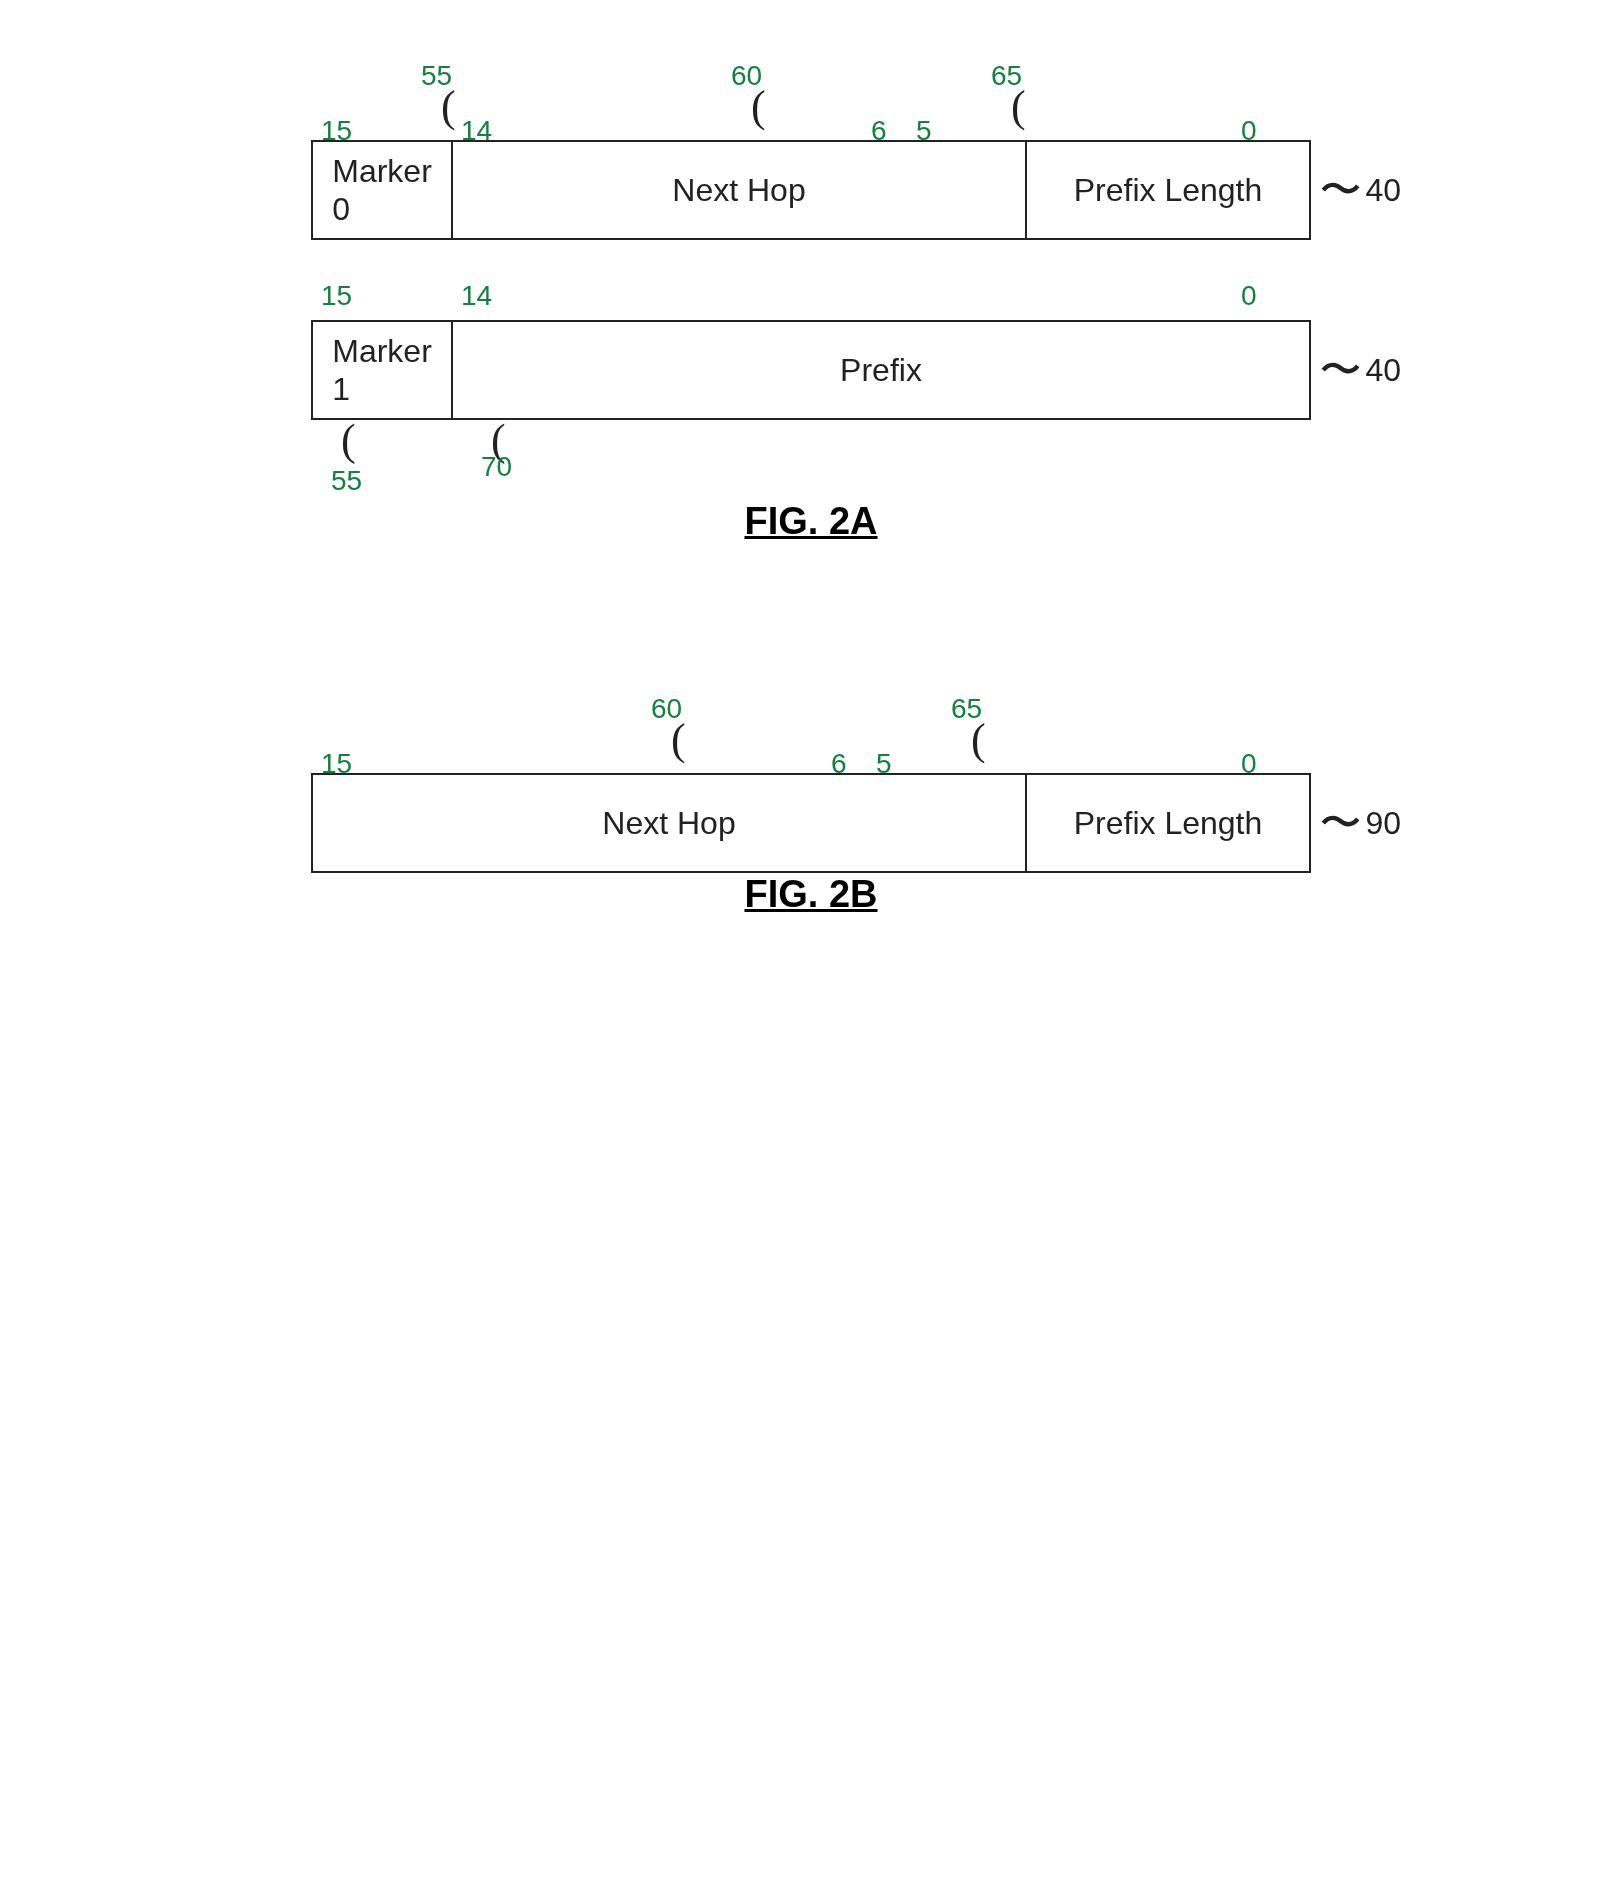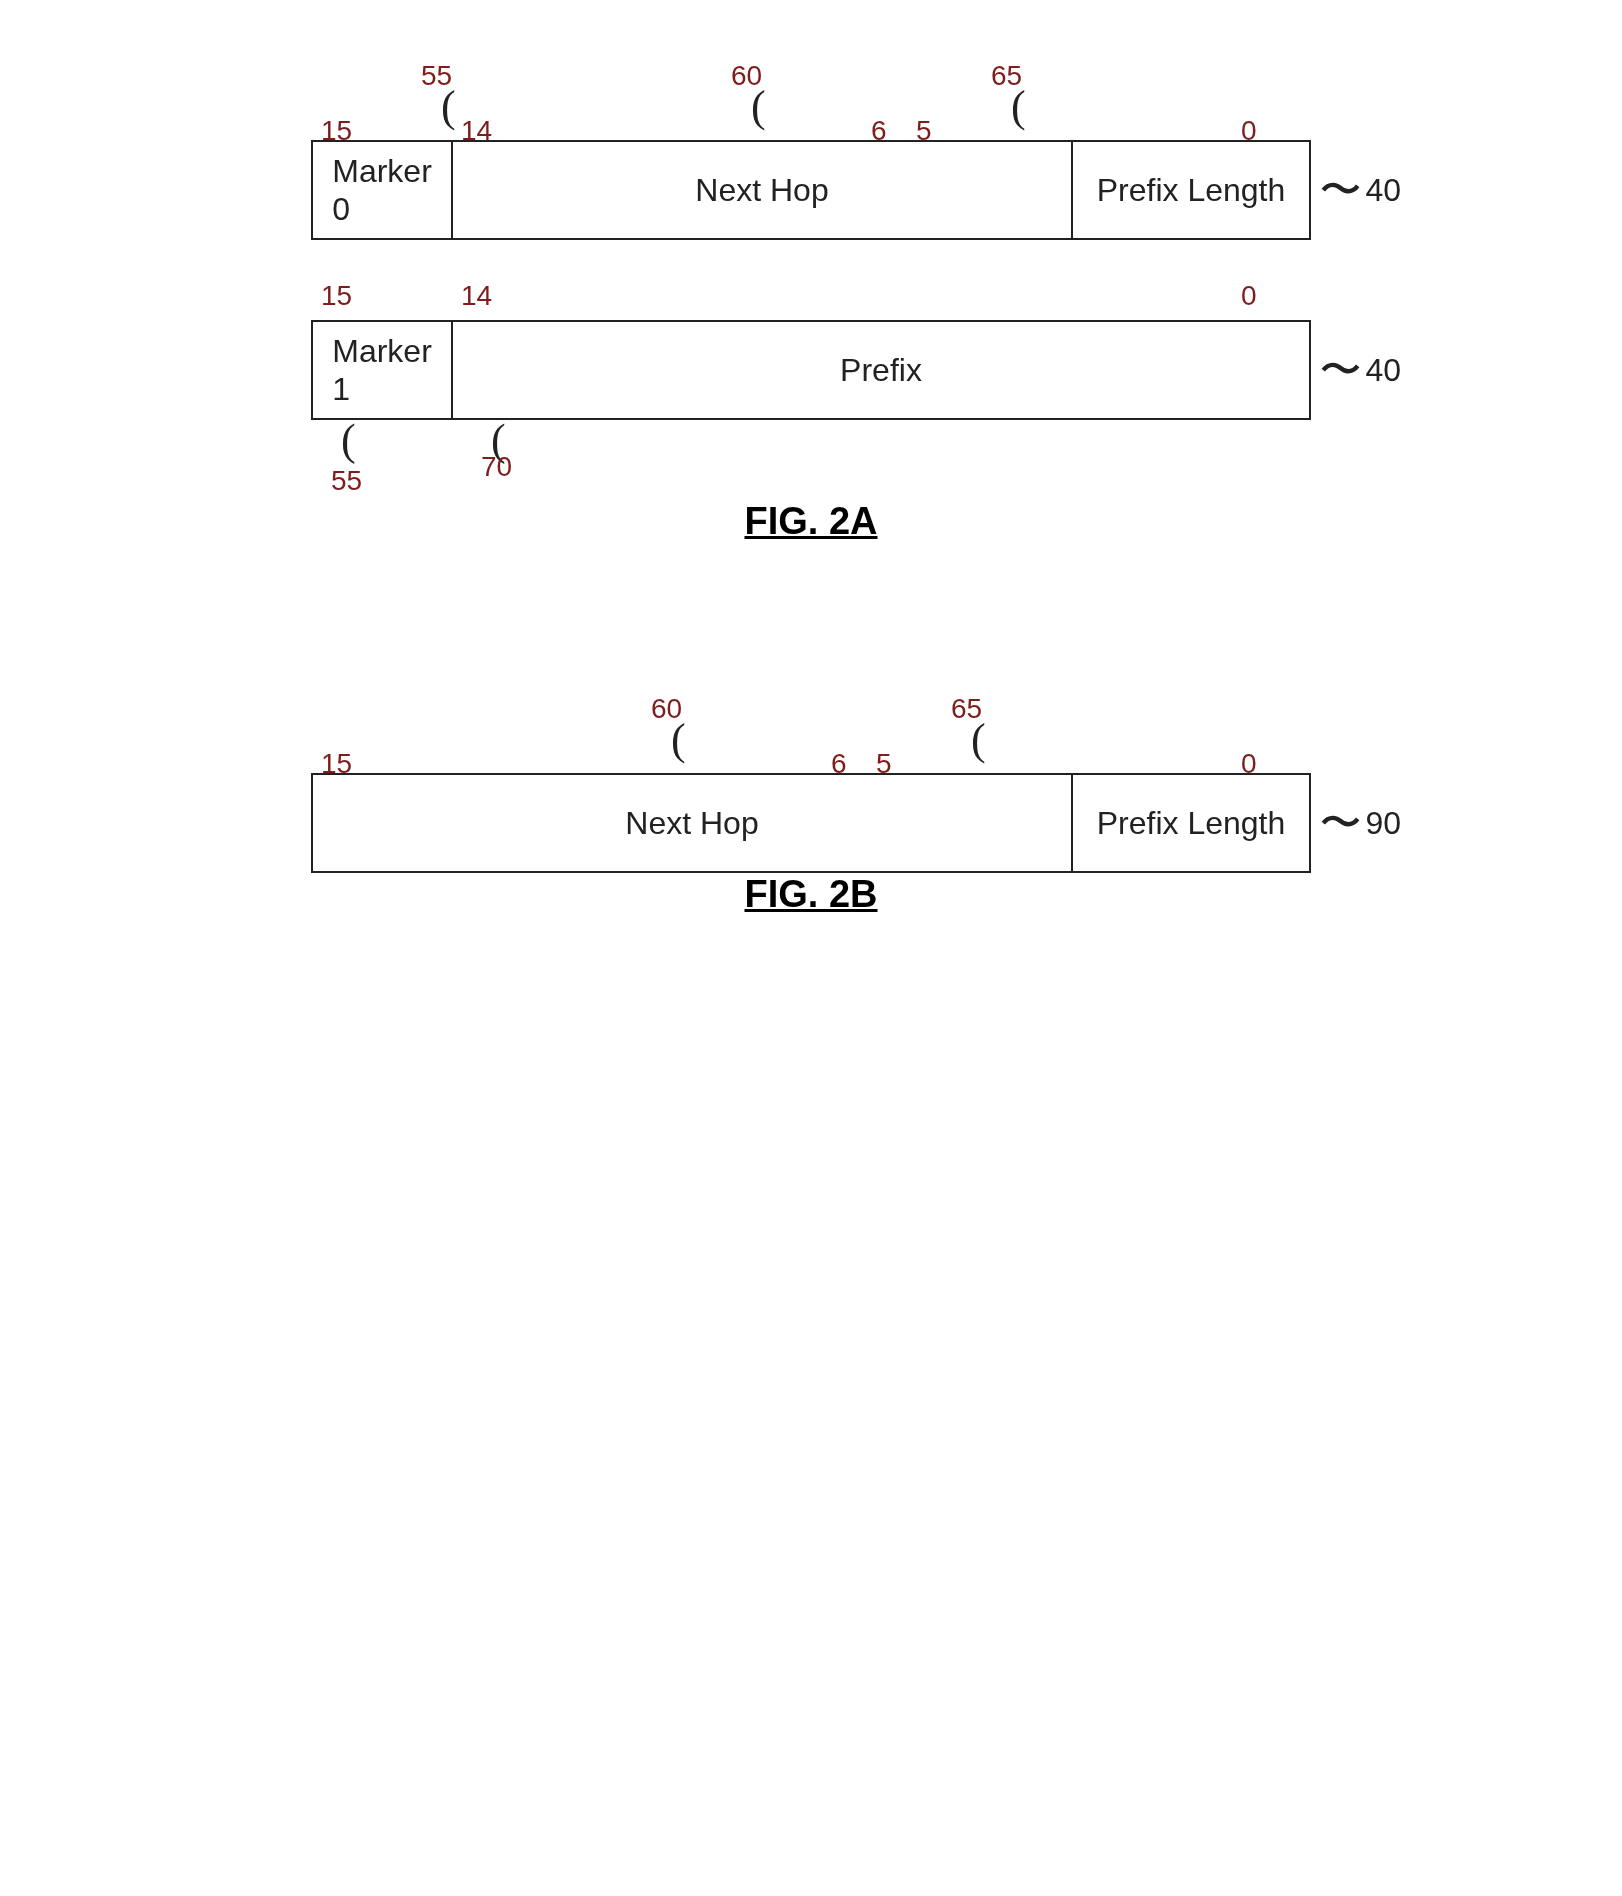--- a/index.html
+++ b/index.html
@@ -54,21 +54,21 @@
       width: 140px;
       flex-shrink: 0;
       line-height: 1.2;
     }
 
     .register-cell.next-hop {
       flex: 1;
     }
 
     .register-cell.prefix-length {
-      width: 236px;
+      width: 282px;
       flex-shrink: 0;
       text-align: right;
     }
 
     .register-cell.index {
       flex: 1;
     }
 
     
     .ref-label {
@@ -92,21 +92,21 @@
 
     
     .diagram-container {
       position: relative;
       width: 100%;
     }
 
     .num-pos {
       position: absolute;
       font-size: 28px;
-      color: #7f1d1d;
+      color: #15803d;
     }
 
     .curve-symbol {
       font-size: 44px;
       color: #222;
       font-family: serif;
       line-height: 1;
     }
   </style>
 </head>

